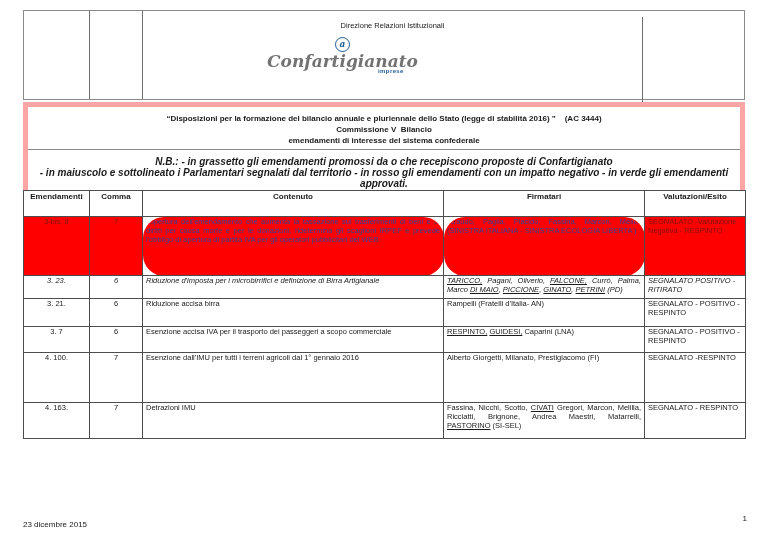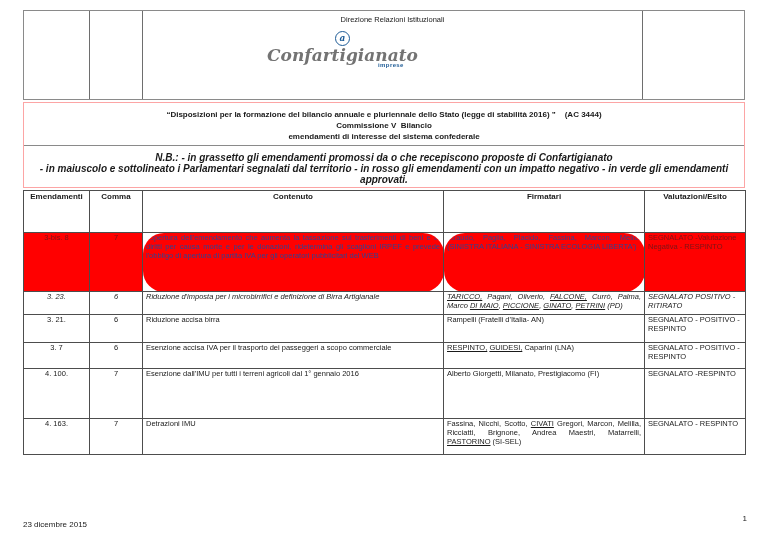--- a/index.html
+++ b/index.html
@@ -9,50 +9,50 @@
     margin:0 auto;
   }
   
   .top-table{
     position:absolute;left:23px;top:10px;width:722px;height:90px;
     display:flex;border:1px solid #8a8a8a;box-sizing:border-box;background:#fff;
   }
   .tt-cell{box-sizing:border-box;border-right:1px solid #6e6e6e;height:100%;}
   .tt-c1{width:66px;}
   .tt-c2{width:53px;}
-  .tt-c3{width:502px;text-align:center;padding-top:4px;}
+  .tt-c3{width:502px;text-align:center;padding-top:4px;margin-top:6px;}
   .tt-c4{width:101px;border-right:none;}
   .dept{font-size:7.5px;line-height:9px;}
   .logo{display:inline-block;margin-top:7px;transform:translateX(-50px);}
   .logo-a{
     width:13px;height:13px;border:1.5px solid #1d5b96;border-radius:50%;
     margin:0 auto;font:italic bold 9px "DejaVu Serif", serif;color:#1d5b96;
     line-height:13px;text-align:center;
   }
   .logo-name{font:italic bold 17px "DejaVu Serif", serif;color:#737373;margin-top:0px;line-height:18px;}
   .logo-sub{font-weight:bold;font-size:6px;color:#1d5b96;letter-spacing:0.4px;text-align:right;margin-right:14px;margin-top:-2px;}
   
   .info-block{
     position:absolute;left:23px;top:102px;width:722px;
-    border:1px solid #fca5a5;box-sizing:border-box;background:#fff;
+    border:5px solid #fca5a5;box-sizing:border-box;background:#fff;
   }
   .title-section{min-height:43px;border-bottom:1px solid #8a8a8a;box-sizing:border-box;text-align:center;padding-top:6px;}
   .title-line{font-weight:bold;font-size:8px;line-height:11px;white-space:pre-wrap;}
   .note-section{min-height:41px;box-sizing:border-box;text-align:center;padding-top:6px;}
   .note-line{font-weight:bold;font-style:italic;font-size:10px;line-height:11px;white-space:pre-wrap;}
   
   .main-table{
     position:absolute;left:23px;top:190px;width:722px;
     border-collapse:collapse;table-layout:fixed;background:#fff;
   }
   .main-table th,.main-table td{
     border:1px solid #4d4d4d;vertical-align:top;padding:1px 3px;
     box-sizing:border-box;font-size:7.5px;line-height:8.8px;overflow:hidden;
   }
-  .main-table th{font-size:8px;font-weight:bold;text-align:center;height:42px;padding-top:2px;}
+  .main-table th{font-size:8px;font-weight:bold;text-align:center;height:26px;padding-top:2px;}
   .c-id,.c-comma{text-align:center;}
   .c-cont,.c-firm{text-align:justify;}
   .c-val{margin-top:20px;}
   .u{text-decoration:underline;}
   .r0 td{height:59px;}
   .r1 td{height:23px;font-style:italic;}
   .r2 td{height:28px;}
   .r3 td{height:26px;}
   .r4 td{height:50px;}
   .r5 td{height:36px;}

